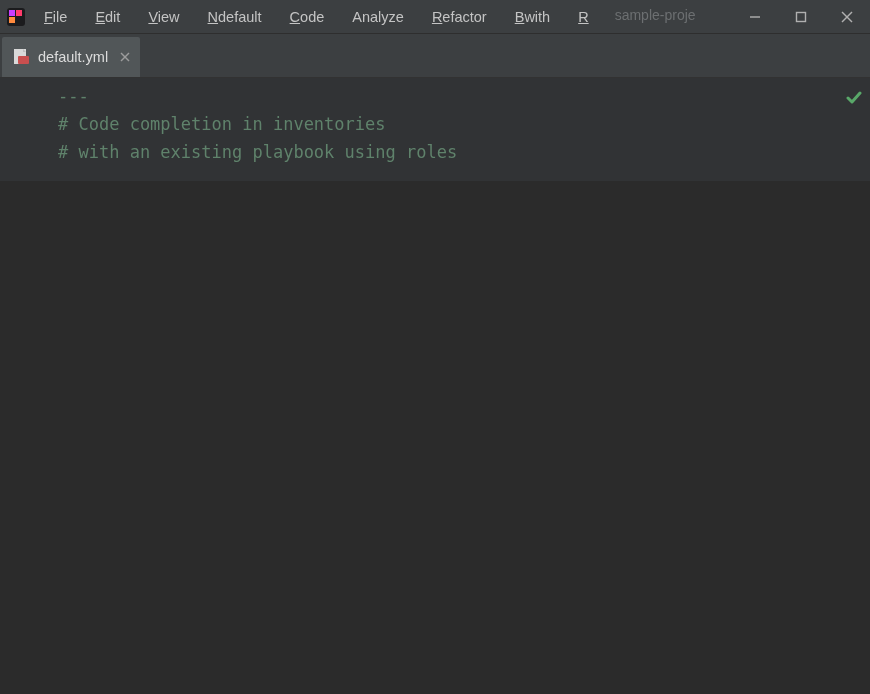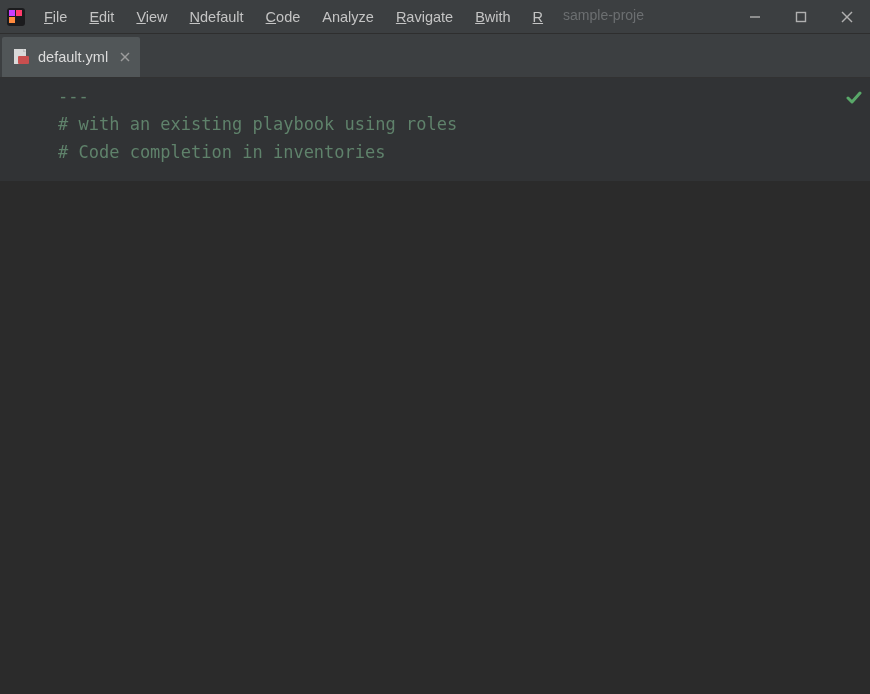--- a/index.html
+++ b/index.html
@@ -23,21 +23,21 @@
   }
   .app-icon {
     width: 20px;
     height: 20px;
     margin-right: 10px;
     flex-shrink: 0;
   }
   .app-icon svg { display:block; }
   .menus {
     display: flex;
-    gap: 6px;
+    gap: 12px;
     font-size: 14.5px;
     color: #c4c4c4;
   }
   .menu-item {
     padding: 2px 8px;
     cursor: default;
   }
   .menu-item .ul { text-decoration: underline; }
   .search-box {
     margin-left: 6px;
@@ -157,21 +157,21 @@
     </svg>
   </span>
 
   <div class="menus">
     <span class="menu-item"><span class="ul">F</span><span>ile</span></span>
     <span class="menu-item"><span class="ul">E</span><span>dit</span></span>
     <span class="menu-item"><span class="ul">V</span><span>iew</span></span>
     <span class="menu-item"><span class="ul">N</span><span>default</span></span>
     <span class="menu-item"><span class="ul">C</span><span>ode</span></span>
     <span class="menu-item"><span>Analyze</span></span>
-    <span class="menu-item"><span class="ul">R</span><span>avigate</span></span>
+    <span class="menu-item"><span class="ul">R</span><span>efactor</span></span>
     <span class="menu-item"><span class="ul">B</span><span>with</span></span>
     <span class="menu-item"><span class="ul">R</span></span>
     <span class="search-box">sample-proje</span>
   </div>
 
   <div class="win-controls">
     <div class="win-btn">
       <svg width="12" height="12">
           <line x1="1" y1="6" x2="11" y2="6" stroke="#b0b0b0" stroke-width="1.4"></line>
         </svg>
@@ -214,17 +214,17 @@
   <div class="gutter-rest"></div>
   <div class="code-area">
     <div class="code-highlight-bg"></div>
     <span class="checkmark">
       <svg width="16" height="16" viewBox="0 0 16 16">
         <polyline points="2,8 6,12 14,3" fill="none" stroke="#59a869" stroke-width="3" stroke-linecap="round" stroke-linejoin="round"></polyline>
       </svg>
     </span>
     <div class="code-lines">
       <div class="code-line">---</div>
+      <div class="code-line"># Code completion in inventories</div>
       <div class="code-line"># with an existing playbook using roles</div>
-      <div class="code-line"># Code completion in inventories</div>
     </div>
   </div>
 </div>
 
 </body></html>

